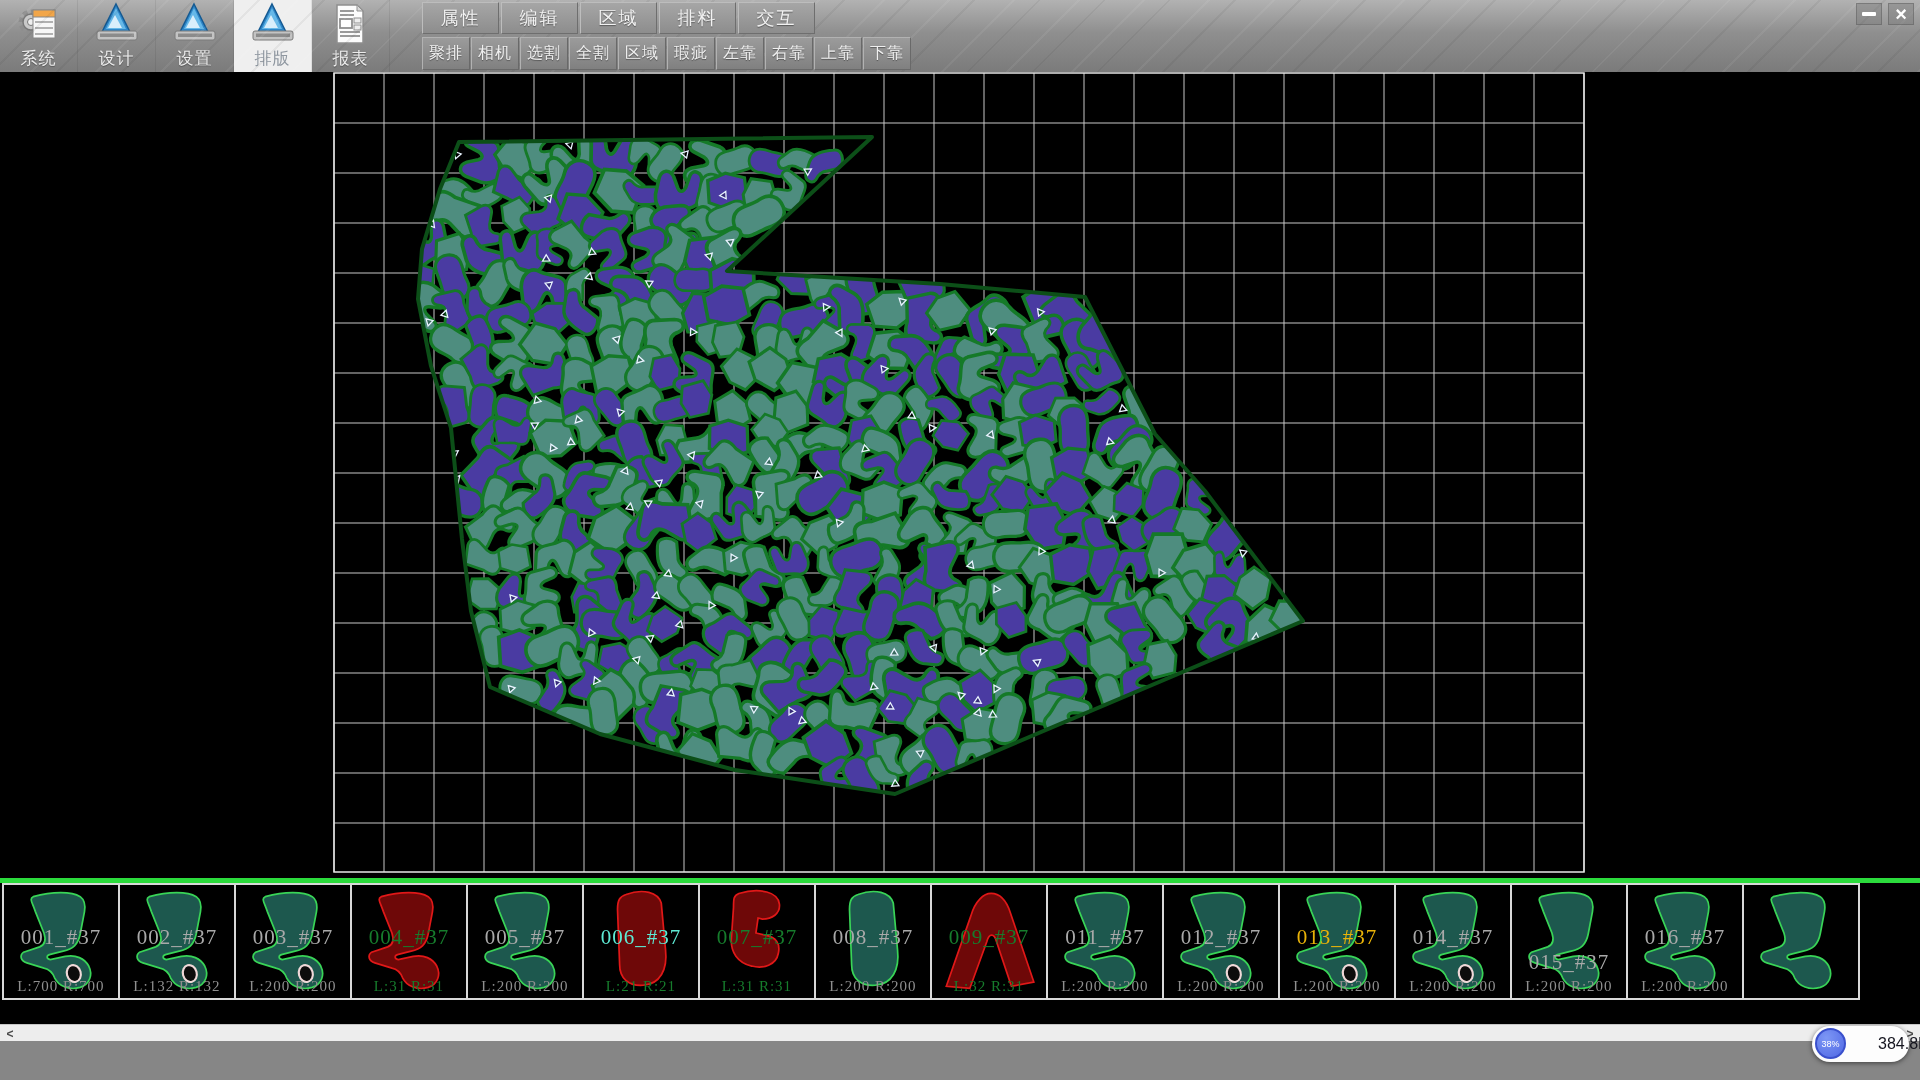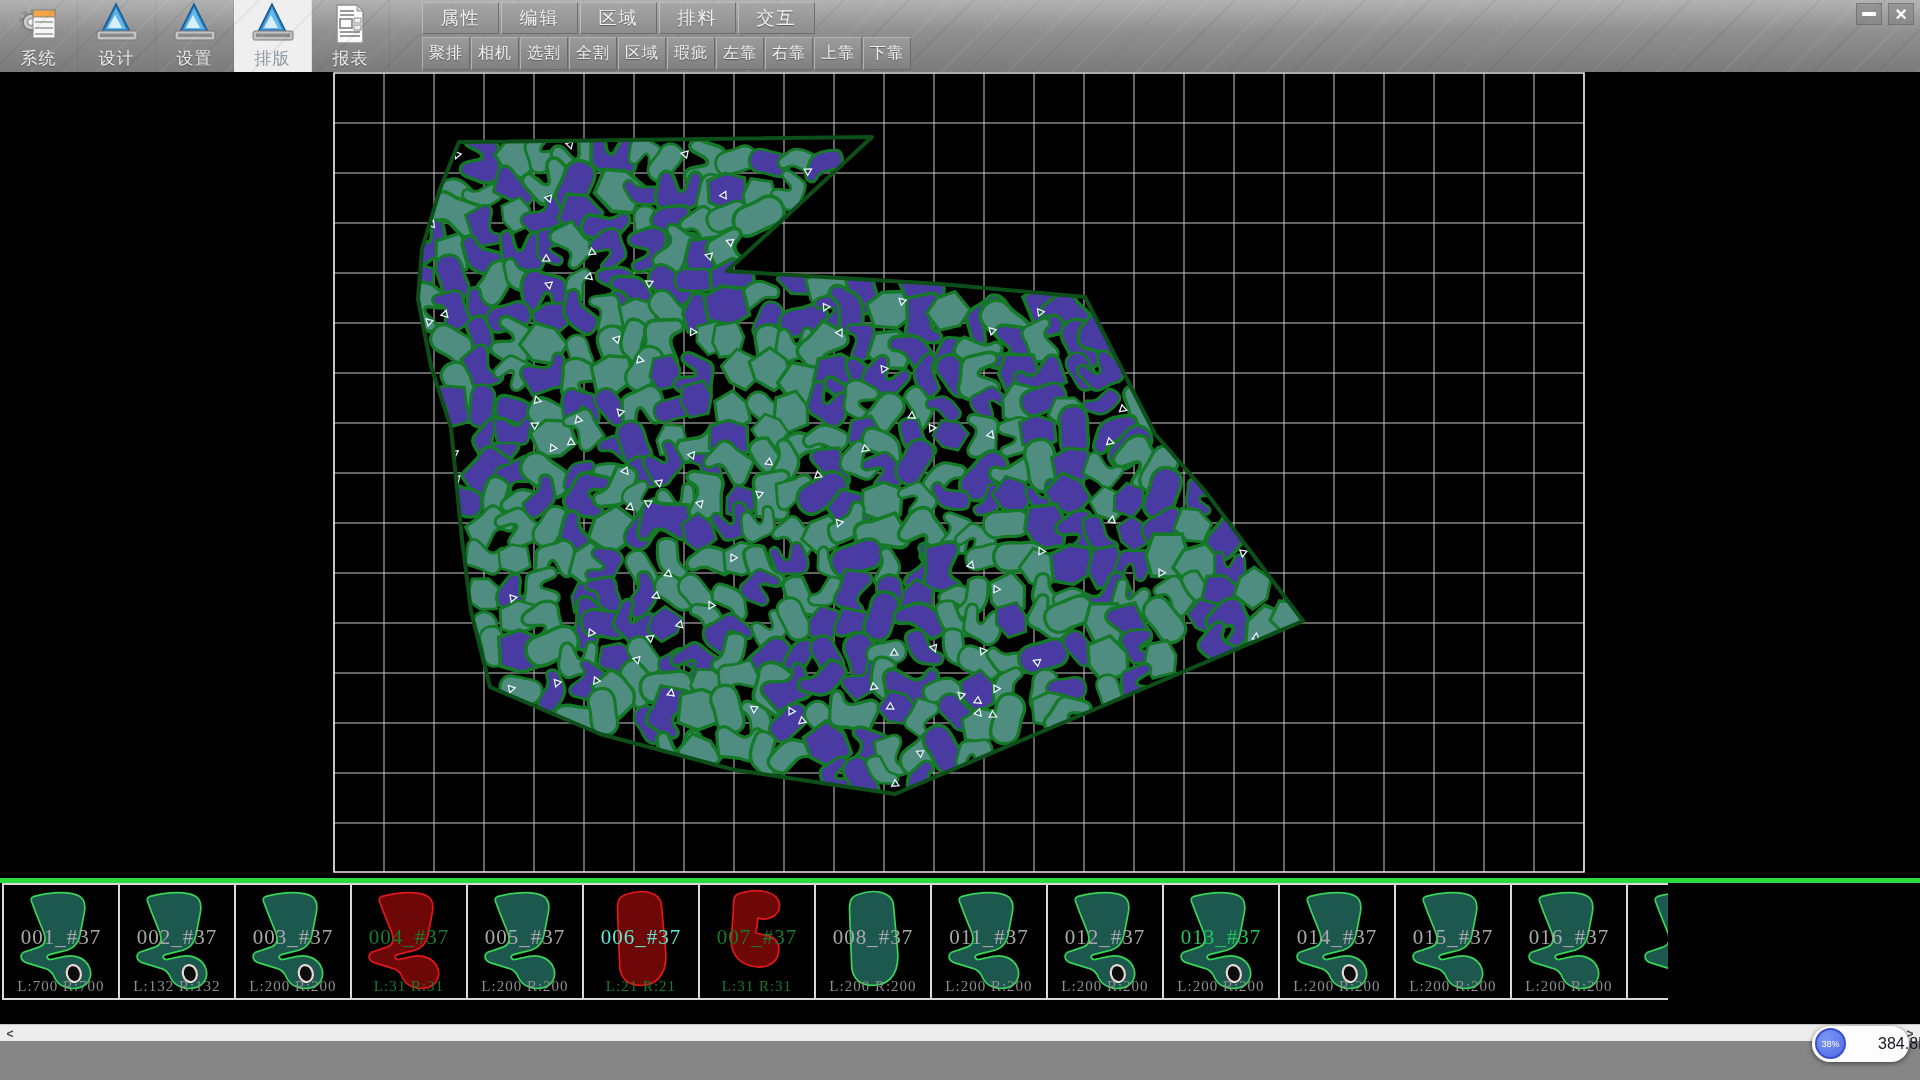--- a/index.html
+++ b/index.html
@@ -40,21 +40,21 @@
     color:#fff; font-weight:bold; background:rgba(110,110,110,.35);
     border:1px solid rgba(80,80,80,.4); }
   .win-btn.min span { display:block; width:14px; height:4px; background:#fff; border-radius:1px;}
   .win-btn.close { font-size:20px; line-height:20px; }
 
   
   .canvas-wrap { position:absolute; left:0; top:72px; width:1920px; height:806px; background:#000; }
 
   
   .green-line { position:absolute; left:0; top:878px; width:1920px; height:5px; background:#2bdb3c; }
-  .strip { position:absolute; left:0; top:883px; width:1668px; height:119px; background:#000;
+  .strip { position:absolute; left:0; top:883px; width:1920px; height:119px; background:#000;
     display:flex; overflow:hidden; padding-left:2px; }
   .cell { flex:0 0 118px; width:118px; height:117px; margin-right:-2px; position:relative;
     background:#000; border:2px solid #d9d9d9; }
   .cell svg { position:absolute; inset:1px; width:112px; height:111px; }
   .cell .plabel { position:absolute; left:0; right:0; top:40px; text-align:center;
     font-family:"Liberation Serif", serif; font-size:21px; letter-spacing:1px; }
   .cell .pinfo { position:absolute; left:0; right:0; bottom:3px; text-align:center;
     font-family:"Liberation Serif", serif; font-size:15px; letter-spacing:1px;margin-top:28px; }
 
   .strip-gap { position:absolute; left:0; top:1002px; width:1920px; height:22px; background:#000; }
@@ -769,54 +769,61 @@
     </div>
     <div class="cell">
       <svg viewBox="0 0 100 104" preserveAspectRatio="xMidYMid meet">
         <path d="M36 8 C52 2 66 6 69 16 L73 60 C75 78 68 92 52 93 C38 94 30 86 30 74 L28 22 C28 13 30 10 36 8 Z" fill="#1d584e" stroke="#39d457" stroke-width="1.6"></path>
       </svg>
       <div class="plabel" style="color: rgb(169, 169, 169);">008_#37</div>
       <div class="pinfo" style="color: rgb(143, 143, 143);">L:200 R:200</div>
     </div>
     <div class="cell">
       <svg viewBox="0 0 100 104" preserveAspectRatio="xMidYMid meet">
+        <path d="M10 94 L33 28 C37 14 45 7 52 7 C60 7 66 13 70 25 L92 90 L71 94 L57 52 C55 44 50 44 48 52 L32 96 Z" fill="#6e0808" stroke="#e01818" stroke-width="1.6"></path>
+      </svg>
+      <div class="plabel" style="color: rgb(22, 124, 44);">009_#37</div>
+      <div class="pinfo" style="color: rgb(22, 124, 44);">L:32 R:31</div>
+    </div>
+    <div class="cell">
+      <svg viewBox="0 0 100 104" preserveAspectRatio="xMidYMid meet">
         <path d="M24 10 C42 5 60 5 68 10 C72 13 73 18 72 24 L68 45 C66 55 61 59 52 61 L40 64 C36 65 36 68 40 69 L54 66 C64 64 72 68 76 75 C80 83 77 92 68 95 C58 98 48 94 44 86 C42 81 39 78 34 77 L18 72 C12 70 11 65 15 62 L30 57 C35 55 36 50 34 44 L26 24 C23 15 20 12 24 10 Z" fill="#1d584e" stroke="#39d457" stroke-width="1.6"></path>
       </svg>
       <div class="plabel" style="color: rgb(169, 169, 169);">011_#37</div>
       <div class="pinfo" style="color: rgb(143, 143, 143);">L:200 R:200</div>
     </div>
     <div class="cell">
       <svg viewBox="0 0 100 104" preserveAspectRatio="xMidYMid meet">
         <path d="M24 10 C42 5 60 5 68 10 C72 13 73 18 72 24 L68 45 C66 55 61 59 52 61 L40 64 C36 65 36 68 40 69 L54 66 C64 64 72 68 76 75 C80 83 77 92 68 95 C58 98 48 94 44 86 C42 81 39 78 34 77 L18 72 C12 70 11 65 15 62 L30 57 C35 55 36 50 34 44 L26 24 C23 15 20 12 24 10 Z" fill="#1d584e" stroke="#39d457" stroke-width="1.6"></path>
         <ellipse cx="62" cy="82" rx="6.5" ry="8" fill="#0c0c0c" stroke="#efd8d8" stroke-width="2" transform="rotate(-15 62 82)"></ellipse>
       </svg>
       <div class="plabel" style="color: rgb(169, 169, 169);">012_#37</div>
       <div class="pinfo" style="color: rgb(143, 143, 143);">L:200 R:200</div>
     </div>
     <div class="cell">
       <svg viewBox="0 0 100 104" preserveAspectRatio="xMidYMid meet">
         <path d="M24 10 C42 5 60 5 68 10 C72 13 73 18 72 24 L68 45 C66 55 61 59 52 61 L40 64 C36 65 36 68 40 69 L54 66 C64 64 72 68 76 75 C80 83 77 92 68 95 C58 98 48 94 44 86 C42 81 39 78 34 77 L18 72 C12 70 11 65 15 62 L30 57 C35 55 36 50 34 44 L26 24 C23 15 20 12 24 10 Z" fill="#1d584e" stroke="#39d457" stroke-width="1.6"></path>
         <ellipse cx="62" cy="82" rx="6.5" ry="8" fill="#0c0c0c" stroke="#efd8d8" stroke-width="2" transform="rotate(-15 62 82)"></ellipse>
       </svg>
-      <div class="plabel" style="color: #22c55e;">013_#37</div>
+      <div class="plabel" style="color: #eab308;">013_#37</div>
       <div class="pinfo" style="color: rgb(143, 143, 143);">L:200 R:200</div>
     </div>
     <div class="cell">
       <svg viewBox="0 0 100 104" preserveAspectRatio="xMidYMid meet">
         <path d="M24 10 C42 5 60 5 68 10 C72 13 73 18 72 24 L68 45 C66 55 61 59 52 61 L40 64 C36 65 36 68 40 69 L54 66 C64 64 72 68 76 75 C80 83 77 92 68 95 C58 98 48 94 44 86 C42 81 39 78 34 77 L18 72 C12 70 11 65 15 62 L30 57 C35 55 36 50 34 44 L26 24 C23 15 20 12 24 10 Z" fill="#1d584e" stroke="#39d457" stroke-width="1.6"></path>
         <ellipse cx="62" cy="82" rx="6.5" ry="8" fill="#0c0c0c" stroke="#efd8d8" stroke-width="2" transform="rotate(-15 62 82)"></ellipse>
       </svg>
       <div class="plabel" style="color: rgb(169, 169, 169);">014_#37</div>
       <div class="pinfo" style="color: rgb(143, 143, 143);">L:200 R:200</div>
     </div>
     <div class="cell">
       <svg viewBox="0 0 100 104" preserveAspectRatio="xMidYMid meet">
         <path d="M24 10 C42 5 60 5 68 10 C72 13 73 18 72 24 L68 45 C66 55 61 59 52 61 L40 64 C36 65 36 68 40 69 L54 66 C64 64 72 68 76 75 C80 83 77 92 68 95 C58 98 48 94 44 86 C42 81 39 78 34 77 L18 72 C12 70 11 65 15 62 L30 57 C35 55 36 50 34 44 L26 24 C23 15 20 12 24 10 Z" fill="#1d584e" stroke="#39d457" stroke-width="1.6"></path>
       </svg>
-      <div class="plabel" style="color: rgb(169, 169, 169);">015_#37</div>
+      <div class="plabel" style="color: rgb(169, 169, 169); margin-top: 25px;">015_#37</div>
       <div class="pinfo" style="color: rgb(143, 143, 143);">L:200 R:200</div>
     </div>
     <div class="cell">
       <svg viewBox="0 0 100 104" preserveAspectRatio="xMidYMid meet">
         <path d="M24 10 C42 5 60 5 68 10 C72 13 73 18 72 24 L68 45 C66 55 61 59 52 61 L40 64 C36 65 36 68 40 69 L54 66 C64 64 72 68 76 75 C80 83 77 92 68 95 C58 98 48 94 44 86 C42 81 39 78 34 77 L18 72 C12 70 11 65 15 62 L30 57 C35 55 36 50 34 44 L26 24 C23 15 20 12 24 10 Z" fill="#1d584e" stroke="#39d457" stroke-width="1.6"></path>
       </svg>
       <div class="plabel" style="color: rgb(169, 169, 169);">016_#37</div>
       <div class="pinfo" style="color: rgb(143, 143, 143);">L:200 R:200</div>
     </div>
     <div class="cell">

